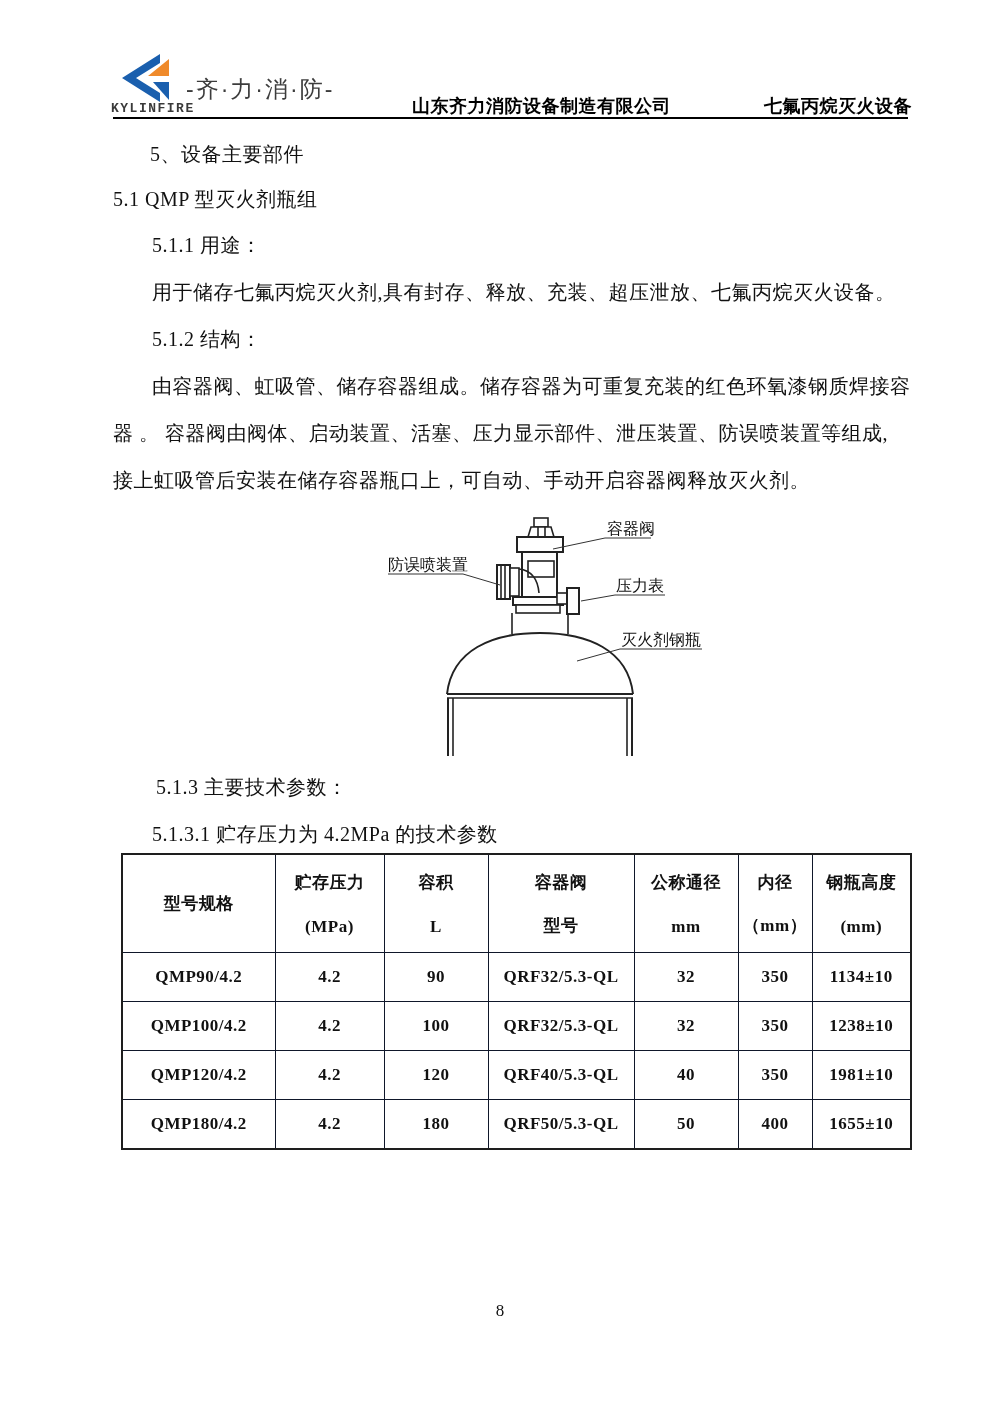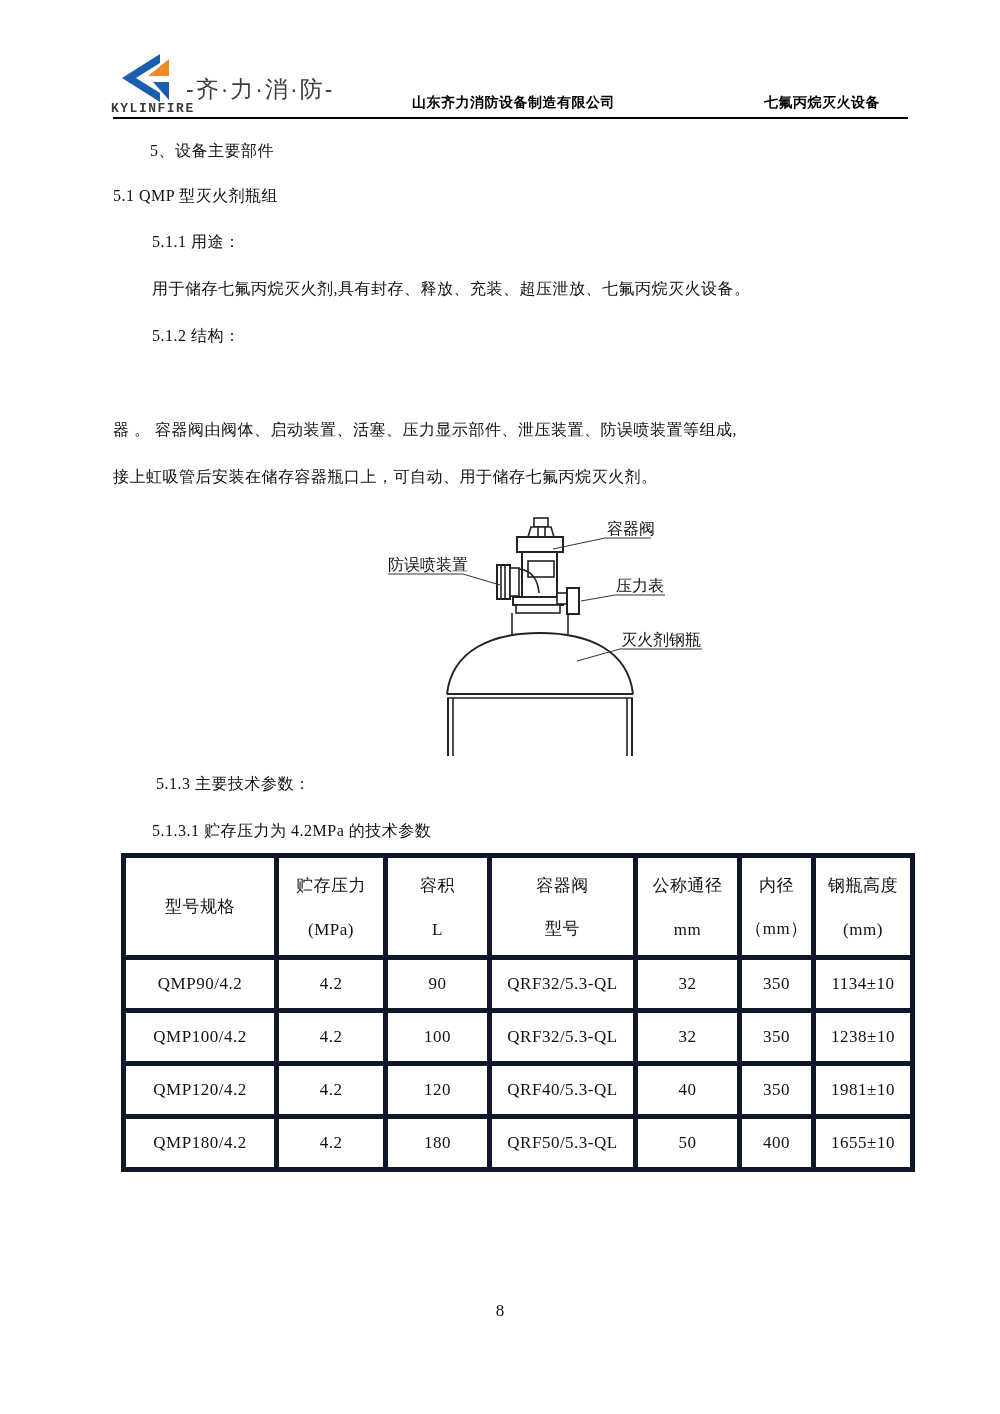--- a/index.html
+++ b/index.html
@@ -3,39 +3,39 @@
 <meta charset="utf-8">
 <style>
   html,body { margin:0; padding:0; background:#e8e8e8; }
   .page {
     position:relative; width:1000px; height:1414px; margin:0 auto;
     background:#ffffff; color:#111;
     font-family:"Liberation Serif","DejaVu Serif",serif;
     overflow:hidden;
   }
   .abs { position:absolute; white-space:nowrap; }
-  .body-text { font-size:16px; letter-spacing:0.5px; }
+  .body-text { font-size:20px; letter-spacing:0.5px; }
   .hdr-co {
     font-family:"Liberation Sans","DejaVu Sans",sans-serif;
-    font-weight:bold; font-size:14px; letter-spacing:0.5px; color:#000;
+    font-weight:bold; font-size:18px; letter-spacing:0.5px; color:#000;
   }
   .logo-word {
     font-family:Liberation Mono, monospace;
     font-weight:bold; font-size:13px; letter-spacing:1.5px; color:#3a3a3a;
   }
   .logo-slogan {
     font-family:"Liberation Sans","DejaVu Sans",sans-serif;
     font-size:23px; letter-spacing:2px; color:#3c3c3c;
   }
   .top-rule { position:absolute; left:113px; top:117px; width:795px; height:2px; background:#000; }
 
   .spec-table-wrap { position:absolute; left:121px; top:853px; }
   table.spec { border-collapse:collapse; table-layout:fixed; width:789px; border:2px solid #1e1e1e; }
-  table.spec td { border:5px solid #0f172a; text-align:center; vertical-align:middle;
-                  font-size:17px; letter-spacing:0.5px; padding:0; }
+  table.spec td { border:1px solid #0f172a; text-align:center; vertical-align:middle;
+                  font-size:17px; letter-spacing:0.5px; padding:0;font-weight:bold; }
   tr.head td { height:97px; }
   tr.data td { height:48px;margin-left:24px; }
   .h2wrap { display:flex; flex-direction:column; justify-content:space-between;
             height:66px; align-items:center; }
   .pgnum { font-size:17px; }
   svg text { font-family:"Liberation Serif","DejaVu Serif",serif; }
 </style>
 </head>
 <body>
 
@@ -50,22 +50,23 @@
   <div class="abs logo-slogan" style="left:186px; top:74px;">-齐·力·消·防-</div>
   <div class="abs hdr-co" style="left:412px; top:94px;">山东齐力消防设备制造有限公司</div>
   <div class="abs hdr-co" style="left:764px; top:94px;">七氟丙烷灭火设备</div>
   <div class="top-rule"></div>
 
   <div class="abs body-text" style="left:150px; top:141px;">5、设备主要部件</div>
   <div class="abs body-text" style="left:113px; top:186px;">5.1 QMP 型灭火剂瓶组</div>
   <div class="abs body-text" style="left:152px; top:232px;">5.1.1 用途：</div>
   <div class="abs body-text" style="left:152px; top:279px;">用于储存七氟丙烷灭火剂,具有封存、释放、充装、超压泄放、七氟丙烷灭火设备。</div>
   <div class="abs body-text" style="left:152px; top:326px;">5.1.2 结构：</div>
+  <div class="abs body-text" style="left:152px; top:373px;">由容器阀、虹吸管、储存容器组成。储存容器为可重复充装的红色环氧漆钢质焊接容</div>
   <div class="abs body-text" style="left:113px; top:420px;">器 。  容器阀由阀体、启动装置、活塞、压力显示部件、泄压装置、防误喷装置等组成,</div>
-  <div class="abs body-text" style="left:113px; top:467px;">接上虹吸管后安装在储存容器瓶口上，可自动、用于储存七氟丙烷灭火剂。</div>
+  <div class="abs body-text" style="left:113px; top:467px;">接上虹吸管后安装在储存容器瓶口上，可自动、手动开启容器阀释放灭火剂。</div>
 
   <svg class="abs" style="left:380px; top:505px;" width="330" height="260" viewBox="380 505 330 260">
     <g fill="none" stroke="#222" stroke-width="1.6">
 
       <rect x="534" y="518" width="14" height="9" fill="#fff"></rect>
       <polygon points="528,537 531,527 551,527 554,537" fill="#fff"></polygon>
       <line x1="538" y1="527" x2="538" y2="537"></line>
       <line x1="545" y1="527" x2="545" y2="537"></line>
 
       <rect x="517" y="537" width="46" height="15" fill="#fff" stroke-width="2"></rect>

